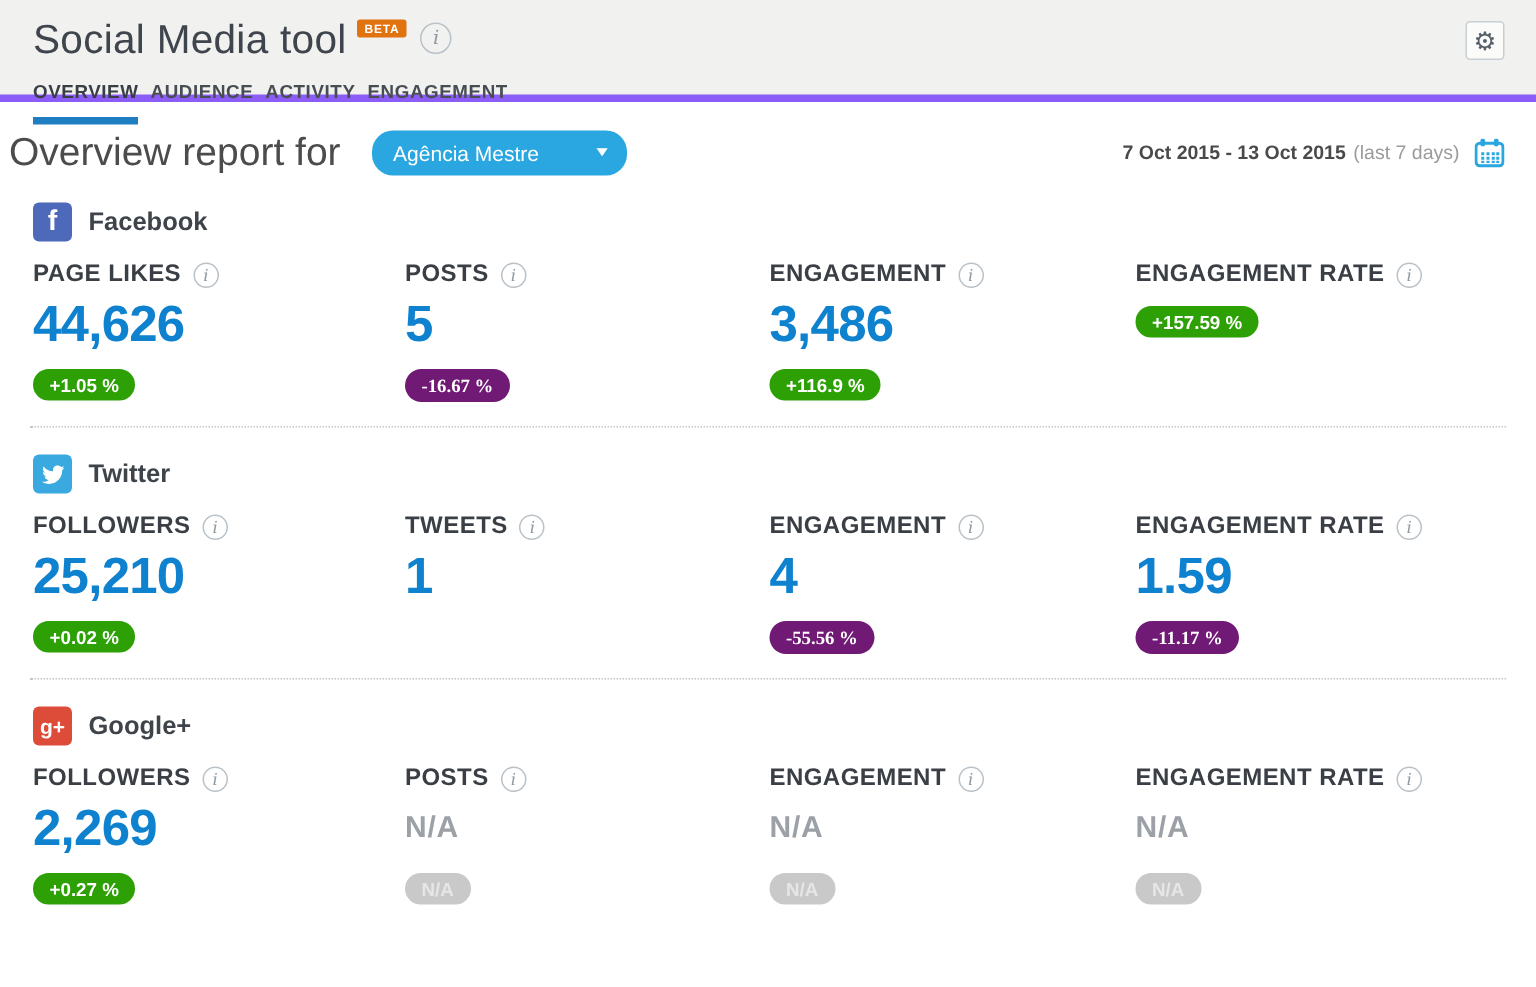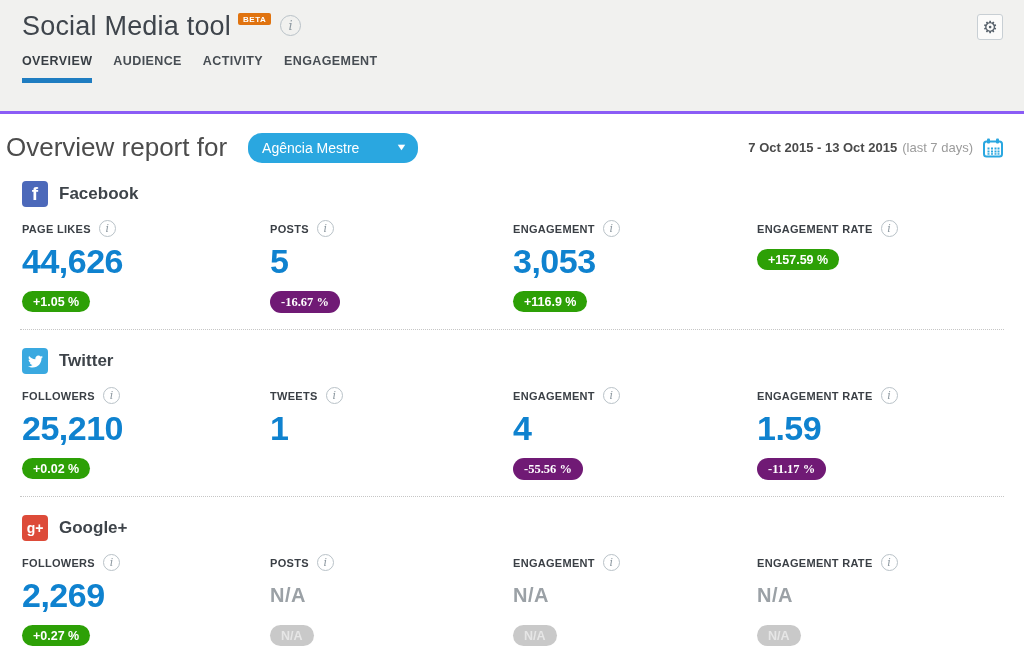--- a/index.html
+++ b/index.html
@@ -3,42 +3,42 @@
 <meta charset="utf-8">
 <style>
   * { margin:0; padding:0; box-sizing:border-box; }
   html,body { width:1024px; height:658px; }
   body {
     font-family:"Liberation Sans", sans-serif;
     background:#ffffff; color:#3e444a; overflow:hidden; position:relative;
   }
 
   
-  .app-header { background:#f1f1ef; border-bottom:3px solid #8b5cf6; height:114px; position:relative; }
+  .app-header { background:#f1f1ef; border-bottom:5px solid #8b5cf6; height:68px; position:relative; }
   .title-row { padding:11px 0 0 22px; display:flex; align-items:flex-start; }
   .app-title { font-size:27px; font-weight:400; color:#3f454c; letter-spacing:0.2px; }
   .beta-badge {
     display:inline-block; background:#e0730f; color:#fff; font-size:8px; font-weight:bold;
     letter-spacing:0.5px; padding:2px 5px 1px; border-radius:2px; margin-left:7px;
     position:relative; top:2px;
   }
   .info-icon {
     display:inline-flex; align-items:center; justify-content:center;
     width:17px; height:17px; border:1px solid #b9c2c8; border-radius:50%;
     color:#8e99a1; font-family:"DejaVu Serif", serif; font-style:italic;
     font-size:11px; line-height:1; background:transparent; flex:0 0 auto;
   }
   .title-info { width:21px; height:21px; font-size:13px; margin-left:9px; position:relative; top:4px; }
   .gear-button {
     position:absolute; top:14px; right:21px; width:26px; height:26px;
     background:#fbfbfa; border:1px solid #c8cfd4; border-radius:3px;
     display:flex; align-items:center; justify-content:center; cursor:pointer;
   }
   .gear-glyph { font-size:17px; color:#56606a; line-height:1; }
-  .tabs-row { display:flex; column-gap:21px; padding-left:22px; margin-top:12px; }
+  .tabs-row { display:flex; column-gap:8px; padding-left:22px; margin-top:12px; }
   .tab {
     font-size:12.5px; font-weight:bold; letter-spacing:0.4px; color:#474d53;
     padding-bottom:10px; cursor:pointer;
   }
   .tab.active { color:#383e44; border-bottom:5px solid #1f7dc1; }
 
   
   .report-row { display:flex; align-items:center; padding:18px 21px 0 6px; }
   .report-heading { font-size:26px; font-weight:400; color:#4c4c4c; }
   .profile-dropdown {
@@ -59,21 +59,21 @@
     width:26px; height:26px; border-radius:4px; color:#fff; font-weight:bold;
     display:flex; align-items:center; justify-content:center; flex:0 0 auto;
   }
   .brand-icon.fb { background:#4c69ba; font-size:19px; }
   .brand-icon.tw { background:#3aa9e0; }
   .brand-icon.gp { background:#dd4b39; font-size:14px; }
   .section-name { margin-left:11px; font-size:17px; font-weight:bold; color:#3e444a; }
 
   .metrics { display:grid; grid-template-columns:248px 243px 244px 1fr; padding-left:22px; margin-top:13px; }
   .metric-label-row { display:flex; align-items:center; gap:8px; }
-  .metric-label { font-size:11px; font-weight:bold; letter-spacing:0.3px; color:#3a3f45; }
+  .metric-label { font-size:16px; font-weight:bold; letter-spacing:0.3px; color:#3a3f45; }
   .metric-value {
     margin-top:6px; height:36px; line-height:36px;
     font-size:34px; font-weight:bold; color:#0f82cf; letter-spacing:-0.5px;
   }
   .metric[data-trend="na"] .metric-value { font-size:20px; color:#9ba1a6; letter-spacing:0.5px; }
   .badge-row { margin-top:12px; }
   .badge {
     display:inline-block; padding:4px 11px 3px; border-radius:13px;
     font-size:12.5px; font-weight:bold; color:#ffffff;
   }
@@ -157,21 +157,21 @@
         <span class="info-icon">i</span>
       </div>
       <div class="metric-value">5</div>
       <div class="badge-row"><span class="badge">-16.67 %</span></div>
     </div>
     <div class="metric" data-trend="up">
       <div class="metric-label-row">
         <span class="metric-label">ENGAGEMENT</span>
         <span class="info-icon">i</span>
       </div>
-      <div class="metric-value">3,053</div>
+      <div class="metric-value">3,486</div>
       <div class="badge-row"><span class="badge">+116.9 %</span></div>
     </div>
     <div class="metric" data-trend="up">
       <div class="metric-label-row">
         <span class="metric-label">ENGAGEMENT RATE</span>
         <span class="info-icon">i</span>
       </div>
       <div class="badge-row"><span class="badge">+157.59 %</span></div>
     </div>
   </div>

